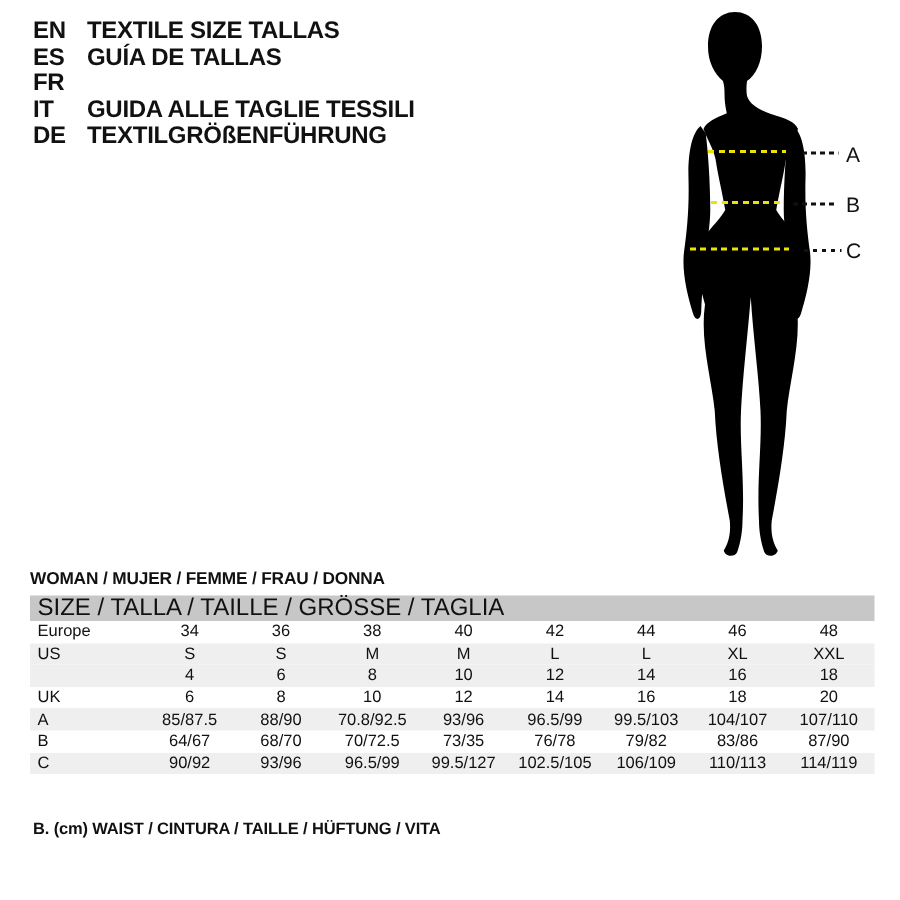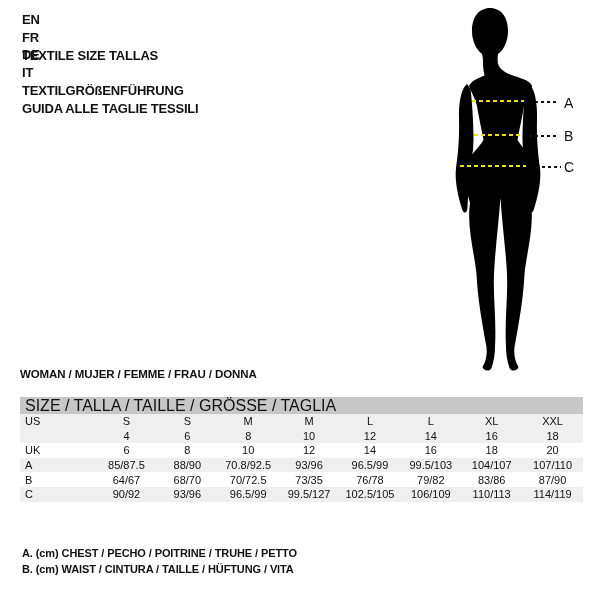--- a/index.html
+++ b/index.html
@@ -11,41 +11,41 @@
     color: var(--ink, #111);
     overflow: hidden;
   }
   
   #lang-list {
     position: absolute; left: 22px; top: 12px;
   }
   .lang-row {
     display: flex; align-items: baseline;
     height: 17.5px;
-    font-size: 13px; font-weight: bold; letter-spacing: -0.2px; flex-direction: column;
+    font-size: 16px; font-weight: bold; letter-spacing: -0.2px;
   }
   .lang-code { width: 36px; flex: 0 0 36px; }
   
   #figure-wrap { position: absolute; left: 430px; top: 0; width: 170px; height: 380px; }
   #figure-wrap svg { display:block; width:170px; height:380px; }
   .dash-yellow {
     position: absolute; height: 2px;
     background: repeating-linear-gradient(90deg, var(--yellow,#ece400) 0 4px, transparent 4px 7px);
   }
   .dash-black {
     position: absolute; height: 2px;
     background: repeating-linear-gradient(90deg, var(--ink,#111) 0 3px, transparent 3px 6px);
   }
   .measure-label {
     position: absolute;
     font-size: 14px; line-height: 14px; font-weight: 400;
   }
   
   #section-title {
-    position: absolute; left: 20px; top: 368px;
+    position: absolute; left: 20px; top: 380px;
     font-size: 11.5px; font-weight: bold; letter-spacing: -0.1px;
   }
   
   #size-table { position: absolute; left: 20px; top: 397px; width: 563px; }
   #table-header {
     height: 17px; line-height: 17px;
     background: var(--header-bg, #c7c7c7);
     font-size: 16px; padding-left: 5px; box-sizing: border-box;
   }
   .trow {
@@ -68,29 +68,33 @@
 <body>
 
 <div id="page" style="--ink: #111111; --yellow: #ece400; --header-bg: #c7c7c7; --row-bg: #efefef;">
 
   <div id="lang-list">
     <div class="lang-row">
       <span class="lang-code">EN</span>
       <span class="lang-text">TEXTILE SIZE TALLAS</span>
     </div>
     <div class="lang-row">
+      <span class="lang-code">ES</span>
+      <span class="lang-text">GUÍA DE TALLAS</span>
+    </div>
+    <div class="lang-row">
       <span class="lang-code">FR</span>
+    </div>
+    <div class="lang-row">
+      <span class="lang-code">IT</span>
+      <span class="lang-text">GUIDA ALLE TAGLIE TESSILI</span>
     </div>
     <div class="lang-row">
       <span class="lang-code">DE</span>
       <span class="lang-text">TEXTILGRÖßENFÜHRUNG</span>
-    </div>
-    <div class="lang-row">
-      <span class="lang-code">IT</span>
-      <span class="lang-text">GUIDA ALLE TAGLIE TESSILI</span>
     </div>
   </div>
 
   <div id="figure-wrap">
     <svg viewBox="0 0 170 380" aria-hidden="true">
       <g fill="#000000">
 
         <path d="M 60 8
                  C 71 8 78 17 78 31
                  C 78 41 74 50 68 54
@@ -156,20 +160,31 @@
 
   <div class="measure-label" style="left:564px; top:96px;">A</div>
   <div class="measure-label" style="left:564px; top:129px;">B</div>
   <div class="measure-label" style="left:564px; top:160px;">C</div>
 
   <div id="section-title">WOMAN / MUJER / FEMME / FRAU / DONNA</div>
 
   <div id="size-table">
     <div id="table-header">SIZE / TALLA / TAILLE / GRÖSSE / TAGLIA</div>
     <div id="table-body">
+        <div class="trow">
+          <div class="tlabel">Europe</div>
+          <div class="tcell">34</div>
+          <div class="tcell">36</div>
+          <div class="tcell">38</div>
+          <div class="tcell">40</div>
+          <div class="tcell">42</div>
+          <div class="tcell">44</div>
+          <div class="tcell">46</div>
+          <div class="tcell">48</div>
+        </div>
         <div class="trow shaded">
           <div class="tlabel">US</div>
           <div class="tcell">S</div>
           <div class="tcell">S</div>
           <div class="tcell">M</div>
           <div class="tcell">M</div>
           <div class="tcell">L</div>
           <div class="tcell">L</div>
           <div class="tcell">XL</div>
           <div class="tcell">XXL</div>
@@ -226,17 +241,16 @@
           <div class="tcell">99.5/127</div>
           <div class="tcell">102.5/105</div>
           <div class="tcell">106/109</div>
           <div class="tcell">110/113</div>
           <div class="tcell">114/119</div>
         </div>
       </div>
   </div>
 
   <div id="legend">
-    <div class="legend-line">A. (cm) CHEST / PECHO / POITRINE / TRUHE / PETTO</div>
     <div class="legend-line">B. (cm) WAIST / CINTURA / TAILLE / HÜFTUNG / VITA</div>
   </div>
 
 </div>
 
 </body></html>

